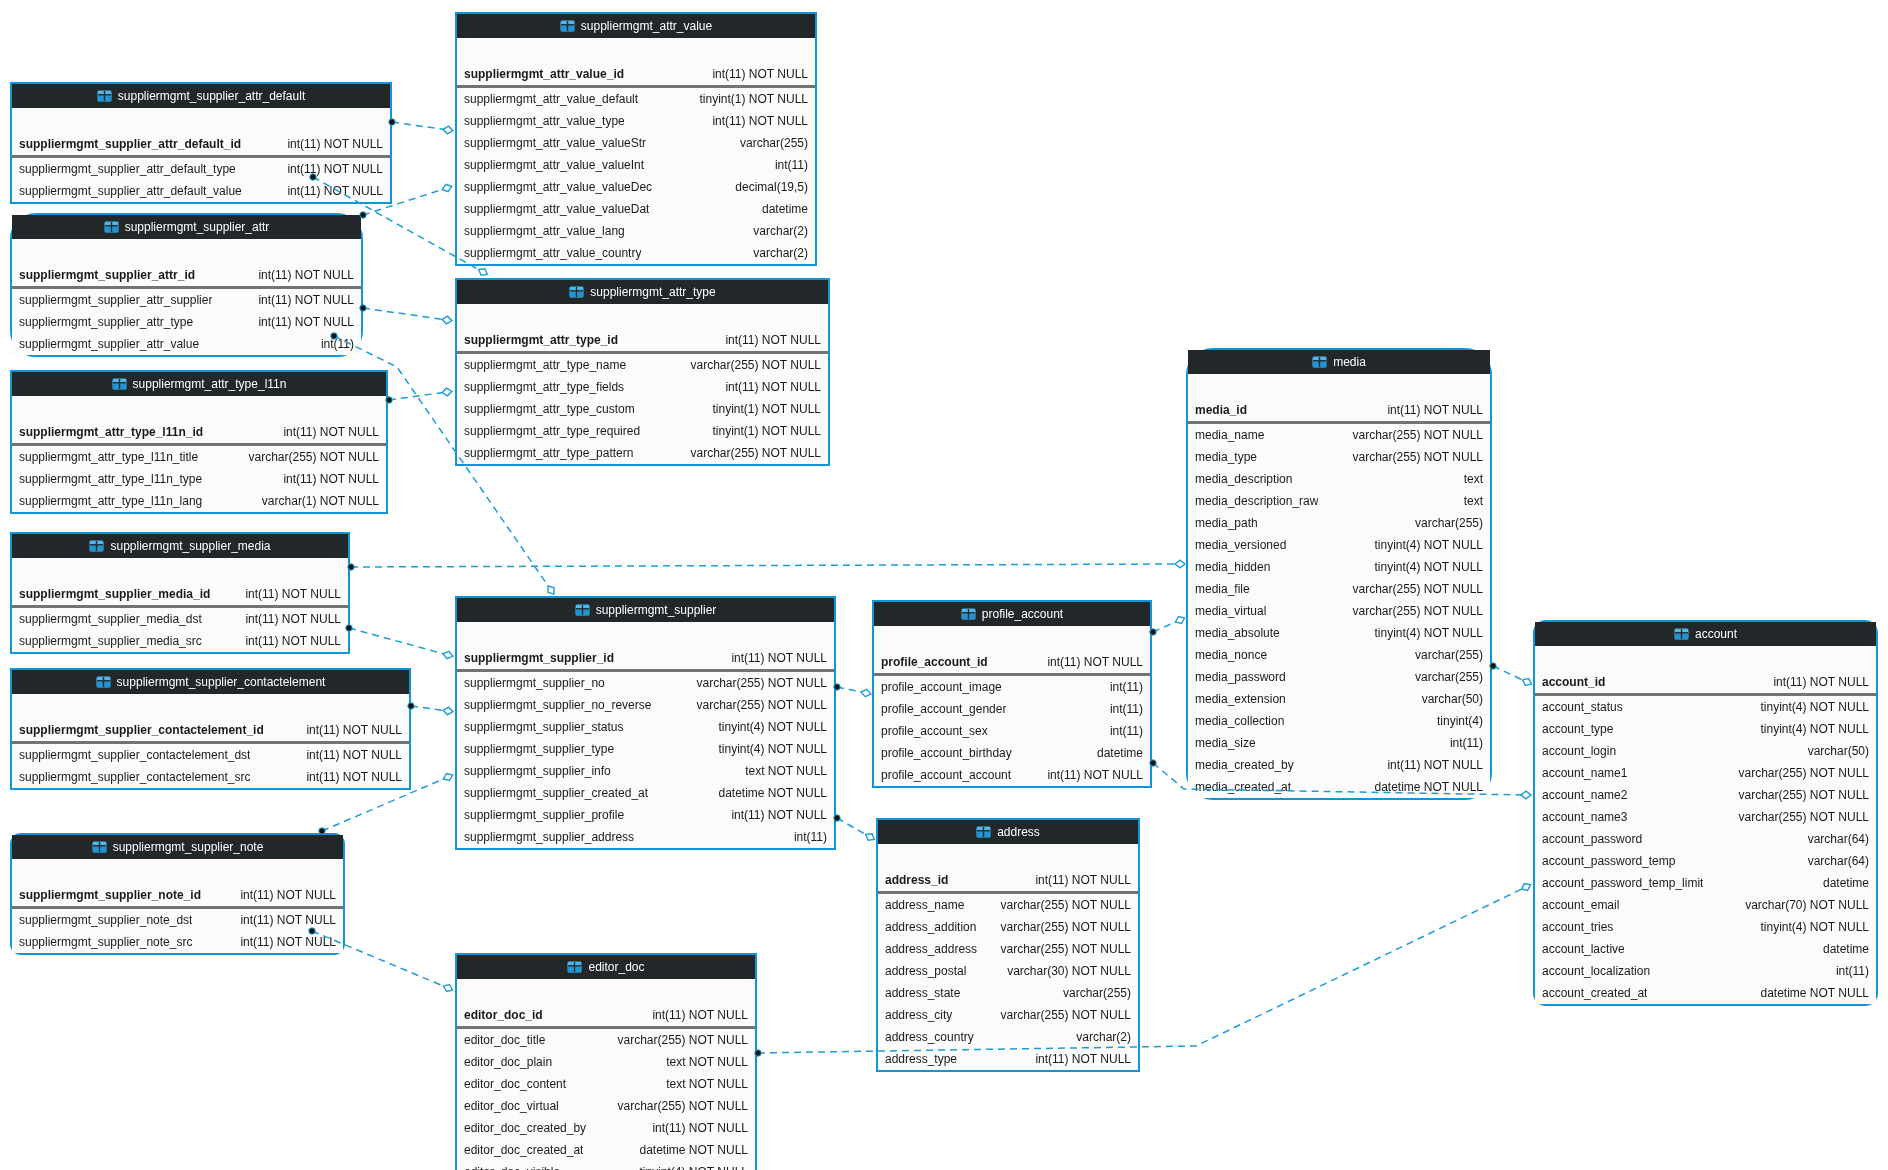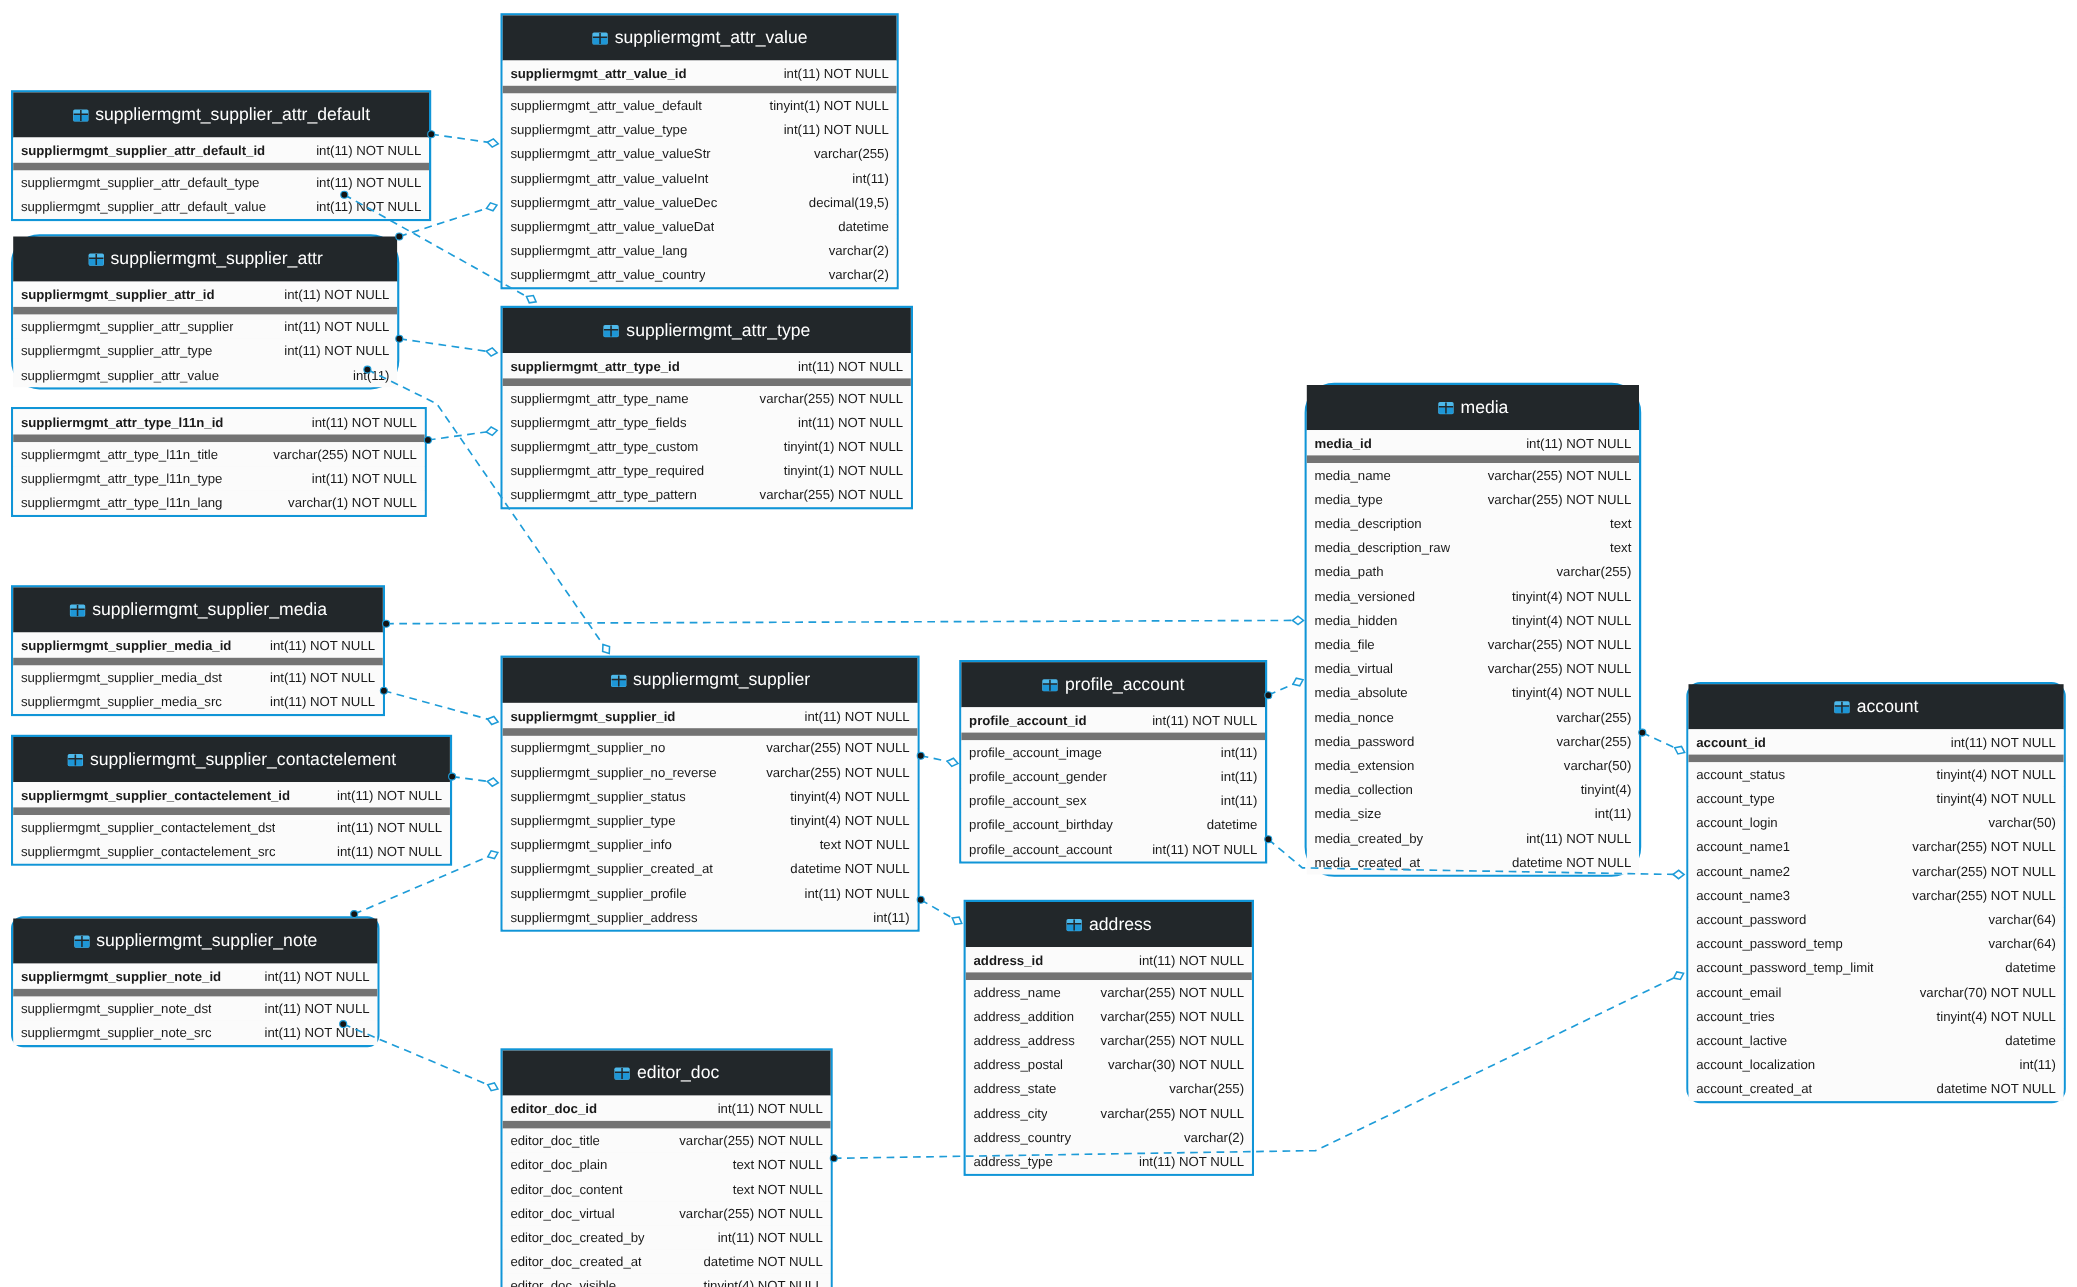--- a/index.html
+++ b/index.html
@@ -7,30 +7,30 @@
     width:1888px;height:1170px;position:relative;overflow:hidden;
     background:#ffffff;font-family:"Liberation Sans",sans-serif;
   }
   #tables-layer{position:absolute;inset:0;z-index:1;}
   #relations-layer{position:absolute;left:0;top:0;z-index:3;pointer-events:none;}
   .tbl{
     position:absolute;background:#fbfbfb;border:2px solid #1095d7;
     box-sizing:border-box;font-size:12px;color:#1a1a1a;
   }
   .tbl-header{
-    height:41px;background:#22272a;color:#ffffff;display:flex;
-    align-items:center;justify-content:center;gap:6px;font-size:16px;
+    height:24px;background:#22272a;color:#ffffff;display:flex;
+    align-items:center;justify-content:center;gap:6px;font-size:12px;
     white-space:nowrap;
   }
   .tbl-icon{display:inline-flex;align-items:center;}
   .tbl-row{
     height:22px;display:flex;justify-content:space-between;align-items:center;
     padding:0 7px;white-space:nowrap;background:#fbfbfb;
   }
-  .tbl-row.pk{height:23px;border-bottom:7px solid #737373;}
+  .tbl-row.pk{height:23px;border-bottom:3px solid #737373;margin-top:24px;}
   .tbl-row.pk .fname{font-weight:bold;}
   .fname{overflow:hidden;}
   .ftype{padding-left:12px;text-align:right;}
 </style>
 </head>
 <body>
 
 <div id="tables-layer">
     <div class="tbl" style="left: 10px; top: 82px; width: 382px;">
       <div class="tbl-header">
@@ -80,20 +80,31 @@
       <div class="tbl-row">
         <span class="fname">suppliermgmt_supplier_attr_type</span>
         <span class="ftype">int(11) NOT NULL</span>
       </div>
       <div class="tbl-row">
         <span class="fname">suppliermgmt_supplier_attr_value</span>
         <span class="ftype">int(11)</span>
       </div>
     </div>
     <div class="tbl" style="left: 10px; top: 370px; width: 378px;">
+      <div class="tbl-header">
+        <span class="tbl-icon">
+          <svg width="15" height="12" viewBox="0 0 15 12">
+            <rect x="0.5" y="0.5" width="14" height="11" rx="1.5" fill="#4db8ea"></rect>
+            <rect x="1" y="5.2" width="13" height="6" fill="#1e96d6"></rect>
+            <line x1="7.5" y1="1" x2="7.5" y2="11" stroke="#22272a" stroke-width="1.4"></line>
+            <line x1="1" y1="4.8" x2="14" y2="4.8" stroke="#22272a" stroke-width="1.4"></line>
+          </svg>
+        </span>
+        <span>suppliermgmt_attr_type_l11n</span>
+      </div>
       <div class="tbl-row pk">
         <span class="fname">suppliermgmt_attr_type_l11n_id</span>
         <span class="ftype">int(11) NOT NULL</span>
       </div>
       <div class="tbl-row">
         <span class="fname">suppliermgmt_attr_type_l11n_title</span>
         <span class="ftype">varchar(255) NOT NULL</span>
       </div>
       <div class="tbl-row">
         <span class="fname">suppliermgmt_attr_type_l11n_type</span>

